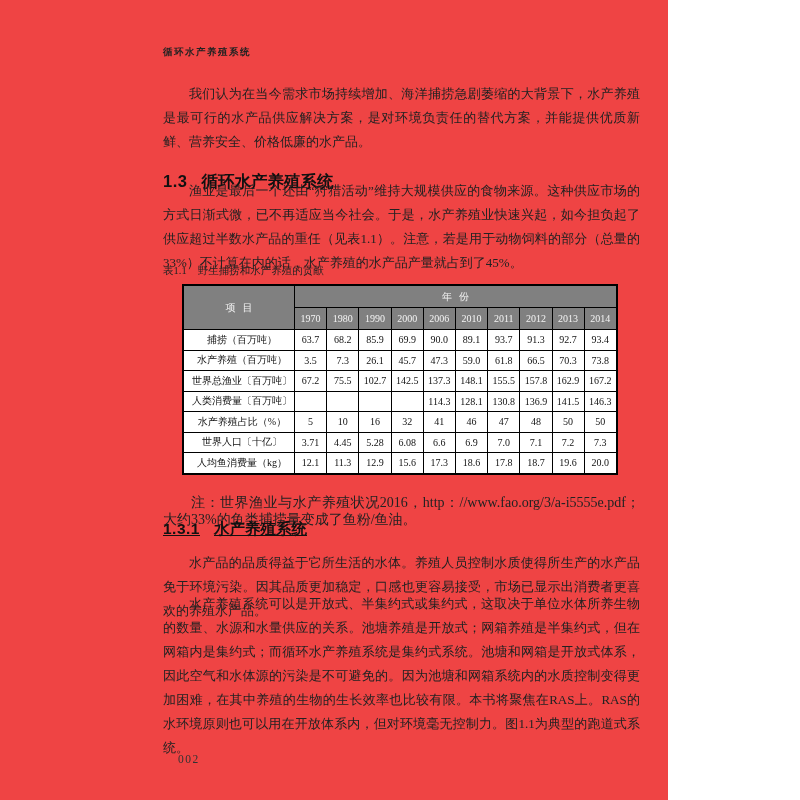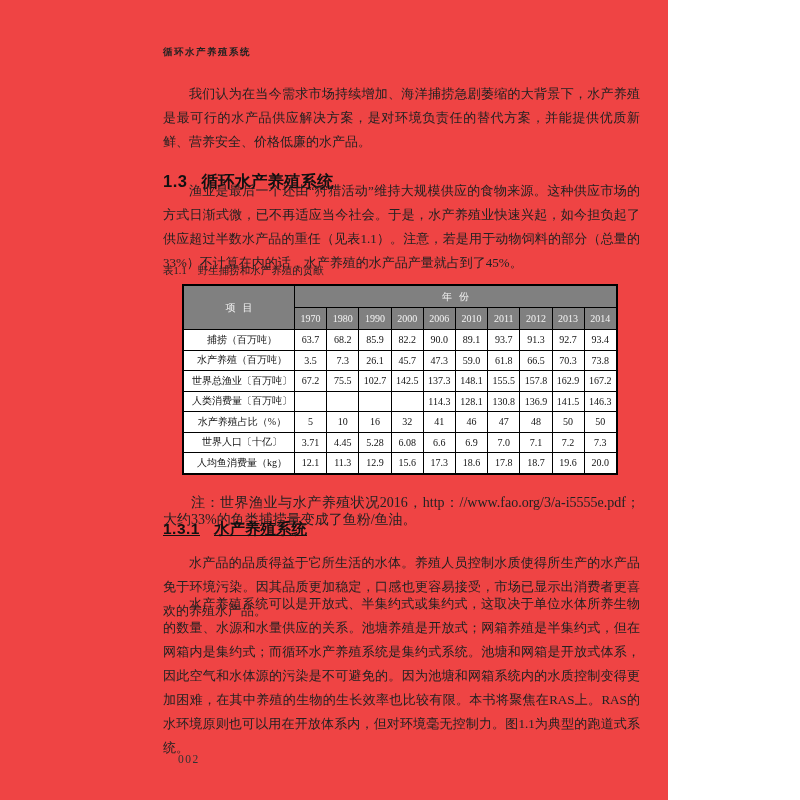--- a/index.html
+++ b/index.html
@@ -115,21 +115,21 @@
             <th>2013</th>
             <th>2014</th>
           </tr>
       </thead>
       <tbody>
           <tr>
             <th>捕捞（百万吨）</th>
             <td>63.7</td>
             <td>68.2</td>
             <td>85.9</td>
-            <td>82.2</td>
+            <td>69.9</td>
             <td>90.0</td>
             <td>89.1</td>
             <td>93.7</td>
             <td>91.3</td>
             <td>92.7</td>
             <td>93.4</td>
           </tr>
           <tr>
             <th>水产养殖（百万吨）</th>
             <td>3.5</td>

